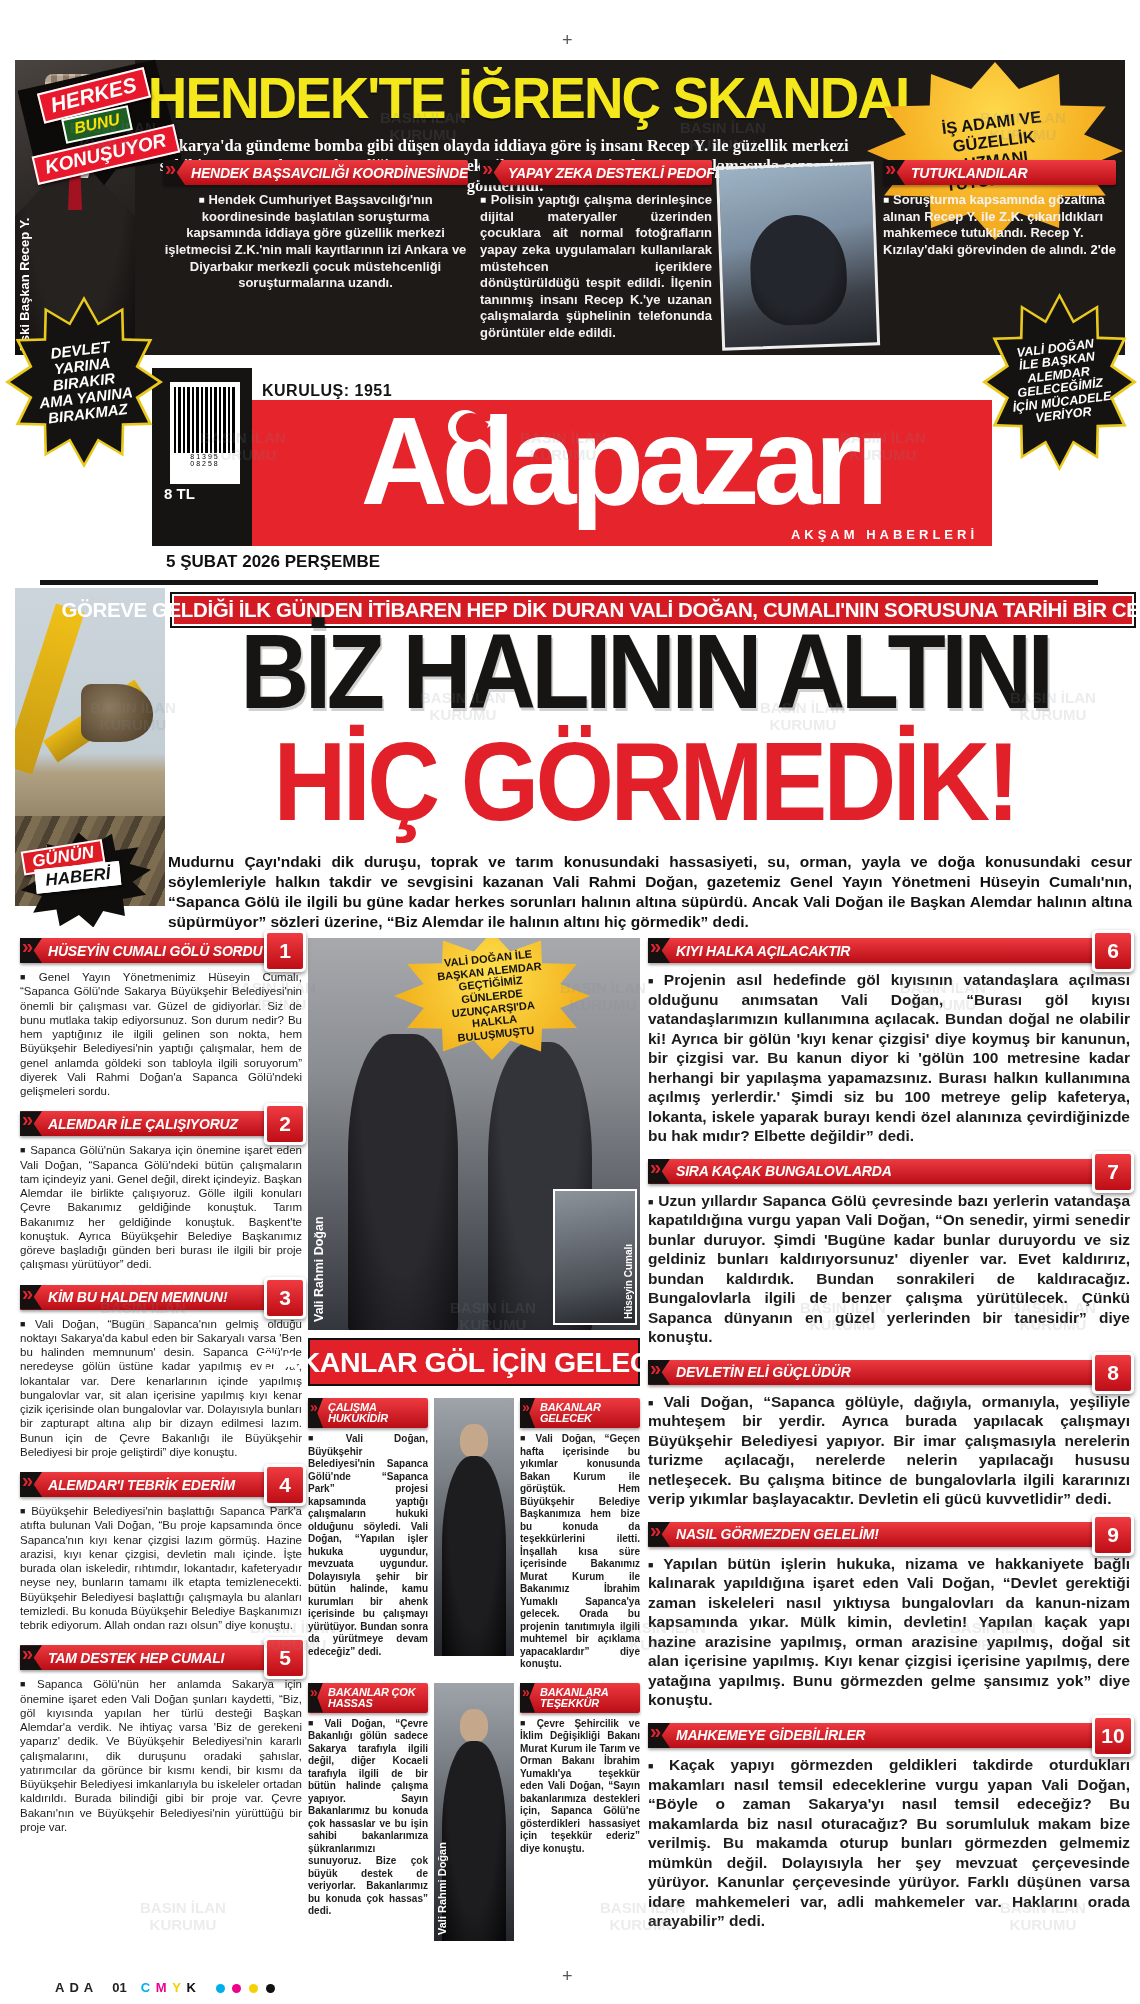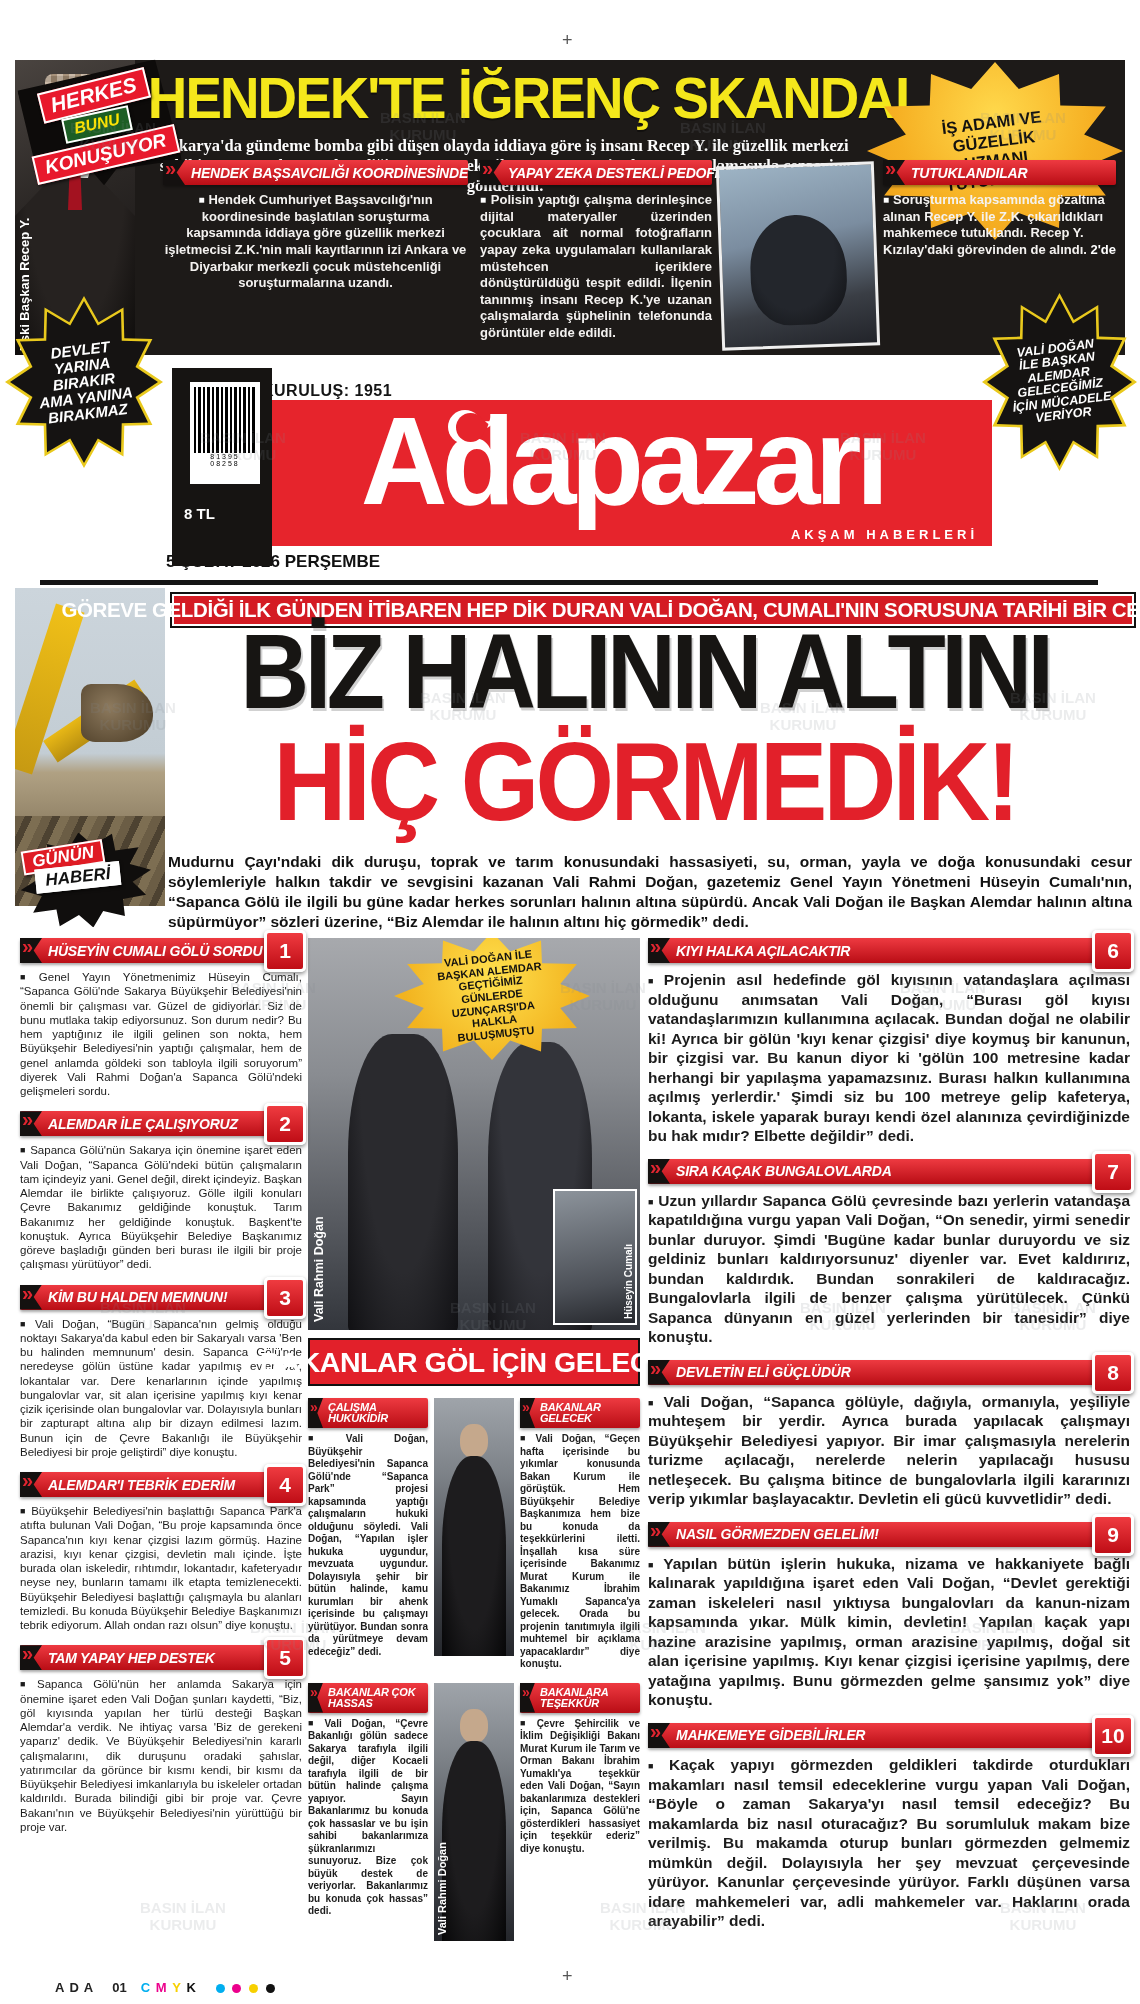--- a/index.html
+++ b/index.html
@@ -58,21 +58,21 @@
      background:radial-gradient(ellipse at 45% 35%,#23262c 55%,#0f1013 100%);}
   .pageref{font-weight:900;color:#fff;}
 
   
   .starbadge{z-index:8;}
   .star-outer{position:absolute;inset:0;background:#e9c91d;}
   .star-inner{position:absolute;inset:5px;background:#151312;}
   .star-txt{position:absolute;inset:0;display:flex;flex-direction:column;align-items:center;
      justify-content:center;transform:rotate(-7deg);color:#fff;font-weight:800;font-style:italic;
      line-height:1.08;text-align:center;}
-  #price-box{left:152px;top:368px;width:100px;height:198px;background:#161412;z-index:3;margin-left:20px;}
+  #price-box{left:152px;top:368px;width:100px;height:178px;background:#161412;z-index:3;}
   #barcode{position:absolute;left:18px;top:14px;width:62px;height:92px;background:#fff;
      padding:5px 4px;}
   #barcode .bars{width:100%;height:72%;
      background:repeating-linear-gradient(90deg,#000 0 2px,#fff 2px 4px,#000 4px 7px,#fff 7px 9px);}
   #barcode .bnum{font-size:7px;text-align:center;letter-spacing:2px;}
   #price{position:absolute;left:12px;bottom:44px;color:#fff;font-size:15px;font-weight:700;}
   #founded{left:262px;top:382px;font-size:16px;font-weight:700;color:#141414;letter-spacing:.5px;}
   #slogan{left:560px;top:378px;width:430px;text-align:right;font-size:19px;color:#1a1a1a;
      letter-spacing:1px;font-weight:400;}
   #logo-box{left:252px;top:400px;width:740px;height:146px;background:#e6242c;z-index:2;}
@@ -379,21 +379,21 @@
       <div class="sec-h">
         <span class="chev">»</span>
         <span>ALEMDAR'I TEBRİK EDERİM</span>
       </div>
       <div class="num">4</div>
       <div class="nbody"><span class="bsq">■</span><span>Büyükşehir Belediyesi'nin başlattığı Sapanca Park'a atıfta bulunan Vali Doğan, “Bu proje kapsamında önce Sapanca'nın kıyı kenar çizgisi lazım görmüş. Hazine arazisi, kıyı kenar çizgisi, devletin malı içinde. İşte burada olan iskeledir, rıhtımdır, lokantadır, kafeteryadır neyse ney, bunların tamamı ilk etapta temizlenecekti. Büyükşehir Belediyesi başlattığı çalışmayla bu alanları temizledi. Bu konuda Büyükşehir Belediye Başkanımızı tebrik ediyorum. Allah ondan razı olsun” diye konuştu.</span></div>
     </div>
     <div class="nsec">
       <div class="sec-h">
         <span class="chev">»</span>
-        <span>TAM YAPAY HEP DESTEK</span>
+        <span>TAM DESTEK HEP CUMALI</span>
       </div>
       <div class="num">5</div>
       <div class="nbody"><span class="bsq">■</span><span>Sapanca Gölü'nün her anlamda Sakarya için önemine işaret eden Vali Doğan şunları kaydetti, “Biz, göl kıyısında yapılan her türlü desteği Başkan Alemdar'a verdik. Ne ihtiyaç varsa 'Biz de gerekeni yaparız' dedik. Ve Büyükşehir Belediyesi'nin kararlı çalışmalarını, dik duruşunu oradaki şahıslar, yatırımcılar da görünce bir kısmı kendi, bir kısmı da Büyükşehir Belediyesi imkanlarıyla bu iskeleler ortadan kaldırıldı. Burada bilindiği gibi bir proje var. Çevre Bakanı'nın ve Büyükşehir Belediyesi'nin yürüttüğü bir proje var.</span></div>
     </div>
   </div>
 
   <div id="col-center" class="col">
     <div id="c-photo1">
       <div class="fig" style="left:40px;top:96px;width:110px;height:300px;background:radial-gradient(ellipse at 50% 8%,#2a2a2e 55%,#101013 100%);"></div>
       <div class="fig" style="left:180px;top:104px;width:104px;height:292px;background:radial-gradient(ellipse at 50% 8%,#33343a 55%,#141417 100%);"></div>

